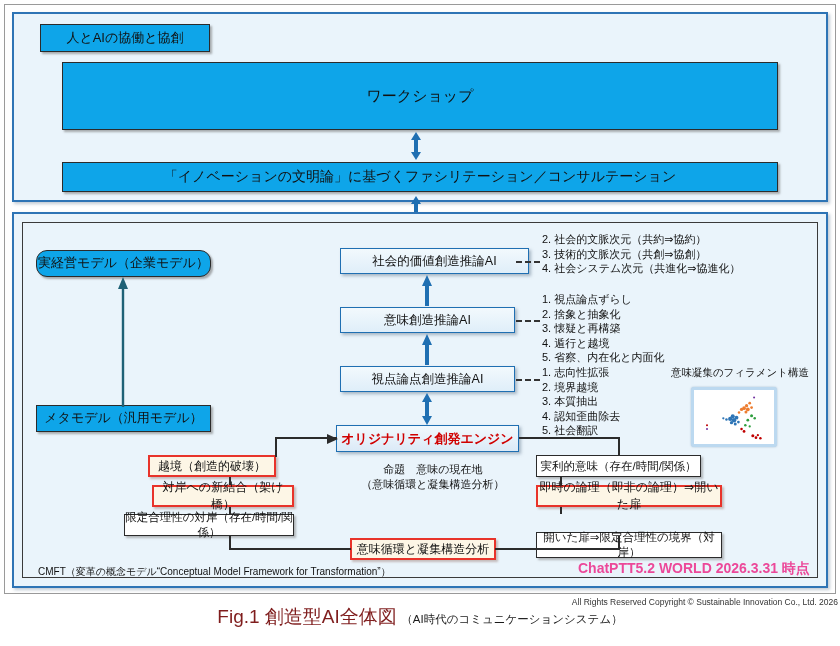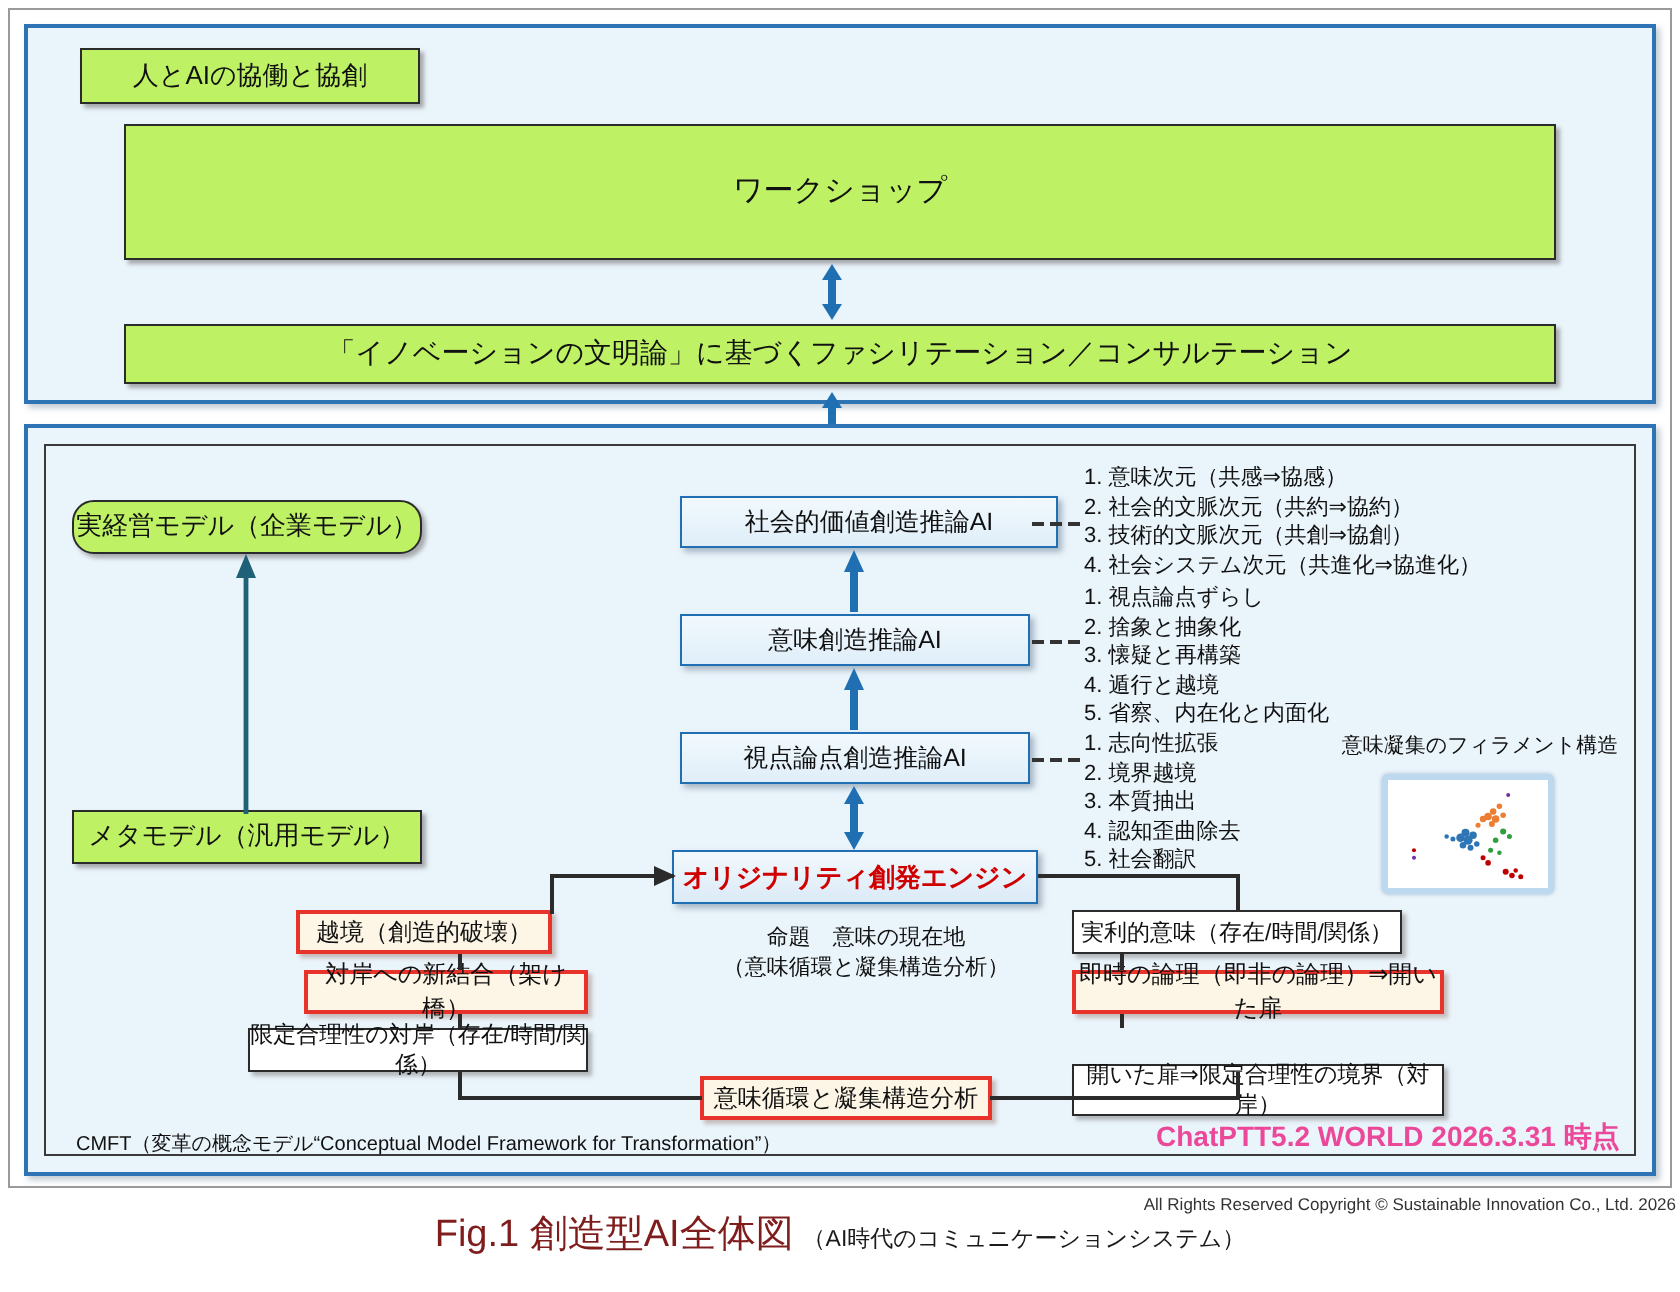--- a/index.html
+++ b/index.html
@@ -12,21 +12,21 @@
 
   
   .panel{background:#eaf4fb;border:2px solid #2e74b5;box-shadow:2px 2px 3px rgba(120,140,160,.45);}
   #panel-top{left:12px;top:12px;width:816px;height:190px;}
   #panel-bottom{left:12px;top:212px;width:816px;height:376px;}
 
   
   #inner-frame{left:22px;top:222px;width:796px;height:356px;border:1.5px solid #3a3a3a;background:transparent;}
 
   
-  .wbox{background:#bef264;border:1.5px solid #2b2b2b;
+  .wbox{background:#0ea5e9;border:1.5px solid #2b2b2b;
         box-shadow:2px 2px 2px rgba(110,110,110,.55);
         display:flex;align-items:center;justify-content:center;text-align:center;
         font-size:13px;line-height:1.25;}
 
   
   .bbox{background:linear-gradient(#f2f9fd,#dfeef9);border:1.5px solid #1f6fb2;
         box-shadow:2px 2px 3px rgba(110,130,150,.55);
         display:flex;align-items:center;justify-content:center;text-align:center;
         font-size:12.5px;color:#111;}
   #engine-box{font-weight:bold;color:#d00000;font-size:13px;
@@ -148,21 +148,20 @@
   <svg width="14" height="32" viewBox="0 0 14 32">
     <path d="M7 0 L12 9 L9 9 L9 23 L12 23 L7 32 L2 23 L5 23 L5 9 L2 9 Z" fill="#1f6fb2"></path>
   </svg>
 </div>
 
 <div class="abs dashline" style="left:516px;top:261px;width:24px;"></div>
 <div class="abs dashline" style="left:516px;top:320px;width:24px;"></div>
 <div class="abs dashline" style="left:516px;top:379px;width:24px;"></div>
 
 <div class="abs lst" id="list-0" style="left:542px;top:232px;">
-  <div>1.  意味次元（共感⇒協感）</div>
   <div>2.  社会的文脈次元（共約⇒協約）</div>
   <div>3.  技術的文脈次元（共創⇒協創）</div>
   <div>4.  社会システム次元（共進化⇒協進化）</div>
 </div>
 
 <div class="abs lst" id="list-1" style="left:542px;top:292px;">
   <div>1.  視点論点ずらし</div>
   <div>2.  捨象と抽象化</div>
   <div>3.  懐疑と再構築</div>
   <div>4.  遁行と越境</div>

